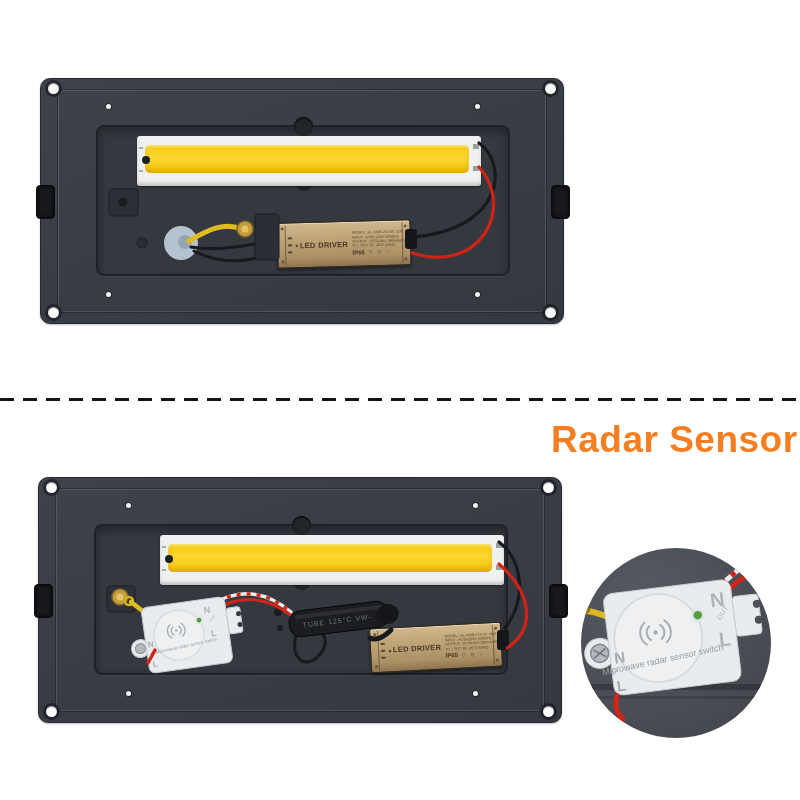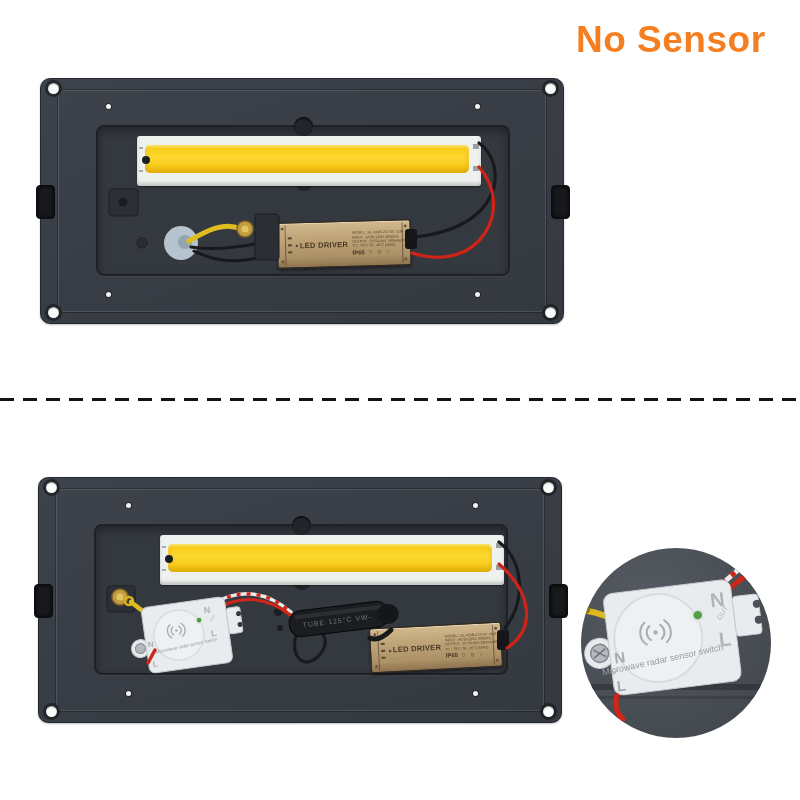--- a/index.html
+++ b/index.html
@@ -63,21 +63,20 @@
 
   
   .inset{position:absolute;left:581px;top:548px;width:190px;height:190px;border-radius:50%;
          overflow:hidden;background:radial-gradient(circle at 35% 30%,#565b63,#464b52 70%,#3f434a);}
 </style>
 </head>
 <body>
 
 <div class="stage">
 
-  <div class="heading" style="left:576px;top:21px">No Sensor</div>
 
   <div class="panel" style="left:40px;top:78px">
     <div class="plate-line"></div>
     <div class="hole" style="left:7px;top:4px"></div>
     <div class="hole" style="left:504px;top:4px"></div>
     <div class="hole" style="left:7px;top:228px"></div>
     <div class="hole" style="left:504px;top:228px"></div>
     <div class="dot" style="left:65px;top:25px"></div>
     <div class="dot" style="left:434px;top:25px"></div>
     <div class="dot" style="left:65px;top:213px"></div>
@@ -141,20 +140,21 @@
         <circle cx="204" cy="150" r="3.5" fill="#e3c467"></circle>
       </g>
       <rect x="68" y="110" width="29" height="27" rx="3" fill="#2c3036" stroke="#1d2023"></rect>
       <circle cx="82" cy="123" r="4.5" fill="#191c20"></circle>
       <circle cx="101" cy="164" r="5" fill="#2a2e34" stroke="#1b1e22"></circle>
     </svg>
   </div>
 
   <div class="divider" style="top:398px"></div>
 
+  <div class="heading" style="left:551px;top:421px">Radar Sensor</div>
 
   <div class="panel" style="left:38px;top:477px">
     <div class="plate-line"></div>
     <div class="hole" style="left:7px;top:4px"></div>
     <div class="hole" style="left:504px;top:4px"></div>
     <div class="hole" style="left:7px;top:228px"></div>
     <div class="hole" style="left:504px;top:228px"></div>
     <div class="dot" style="left:87px;top:25px"></div>
     <div class="dot" style="left:434px;top:25px"></div>
     <div class="dot" style="left:87px;top:213px"></div>

